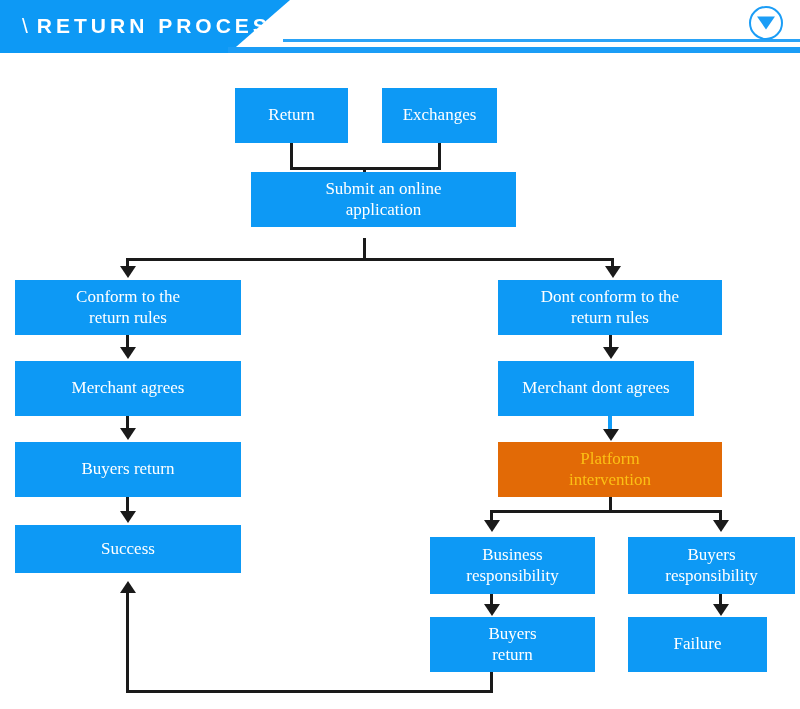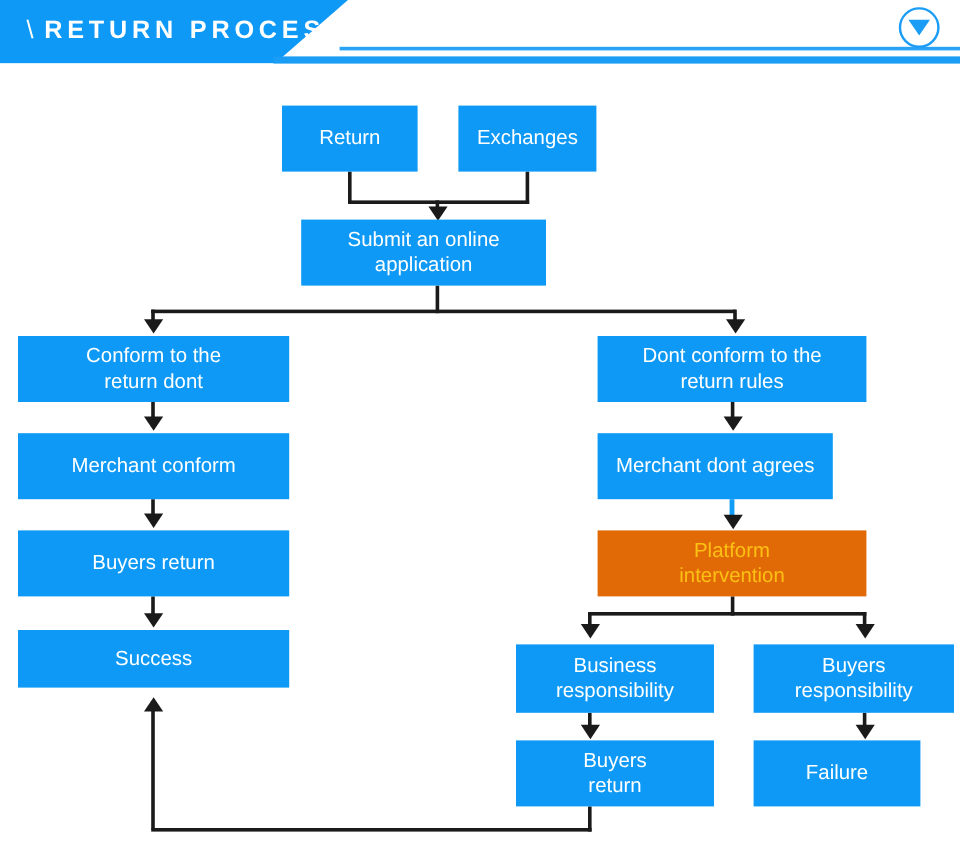--- a/index.html
+++ b/index.html
@@ -85,20 +85,21 @@
     display: flex;
     align-items: center;
     justify-content: center;
     text-align: center;
     color: #ffffff;
     font-size: 17px;
     line-height: 1.18;
     background: #0d99f5;
     padding: 2px 4px;
     white-space: pre-line;
+    font-family: Liberation Serif, serif;
   }
   .node.orange {
     background: #e26a06;
     color: #fcc014;
   }
 
   
   .hline, .vline {
     position: absolute;
     background: #1a1a1a;
@@ -178,32 +179,32 @@
   <div class="arrow-up" style="left:120px; top:581px;"></div>
 
   <div class="node" style="left:235px; top:88px; width:113px; height:55px;">
     <span>Return</span>
   </div>
 
   <div class="node" style="left:382px; top:88px; width:115px; height:55px;">
     <span>Exchanges</span>
   </div>
 
-  <div class="node" style="left:251px; top:183px; width:204px; height:55px;">
+  <div class="node" style="left:251px; top:172px; width:265px; height:55px;">
     <span>Submit an online
 application</span>
   </div>
 
   <div class="node" style="left:15px; top:280px; width:226px; height:55px;">
     <span>Conform to the
-return dont</span>
+return rules</span>
   </div>
 
   <div class="node" style="left:15px; top:361px; width:226px; height:55px;">
-    <span>Merchant conform</span>
+    <span>Merchant agrees</span>
   </div>
 
   <div class="node" style="left:15px; top:442px; width:226px; height:55px;">
     <span>Buyers return</span>
   </div>
 
   <div class="node" style="left:15px; top:525px; width:226px; height:48px;">
     <span>Success</span>
   </div>
 

